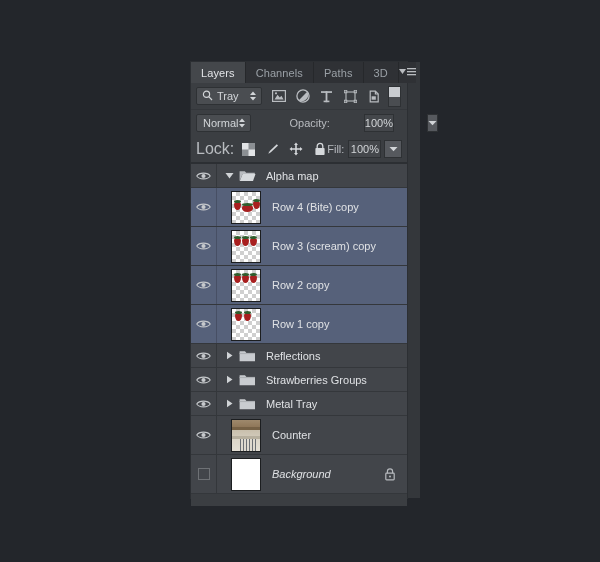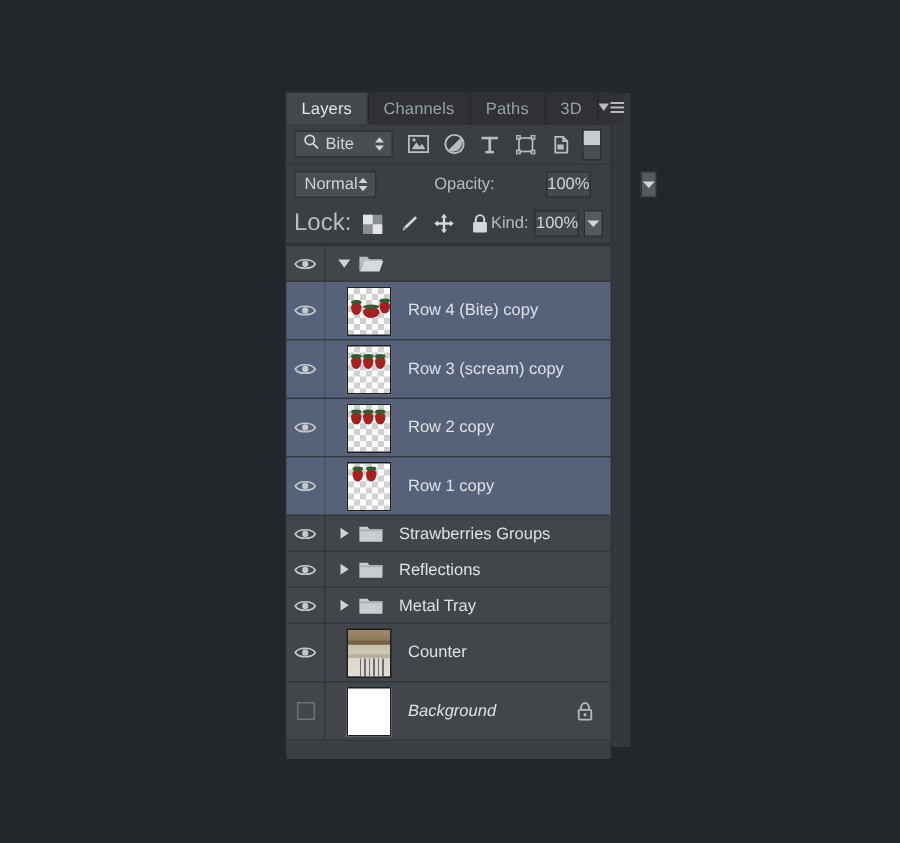--- a/index.html
+++ b/index.html
@@ -357,21 +357,21 @@
     </div>
 
     <div class="filterbar">
       <div class="kind-select">
         <span class="srch">
           <svg width="11" height="11" viewBox="0 0 11 11">
             <circle cx="4.5" cy="4.3" r="3.1" fill="none" stroke="#d2d5d8" stroke-width="1.2"></circle>
             <line x1="6.8" y1="6.7" x2="10" y2="10" stroke="#d2d5d8" stroke-width="1.2"></line>
           </svg>
         </span>
-        <span class="kind-label">Bite</span>
+        <span class="kind-label">Tray</span>
         <span class="spin">
           <svg width="8" height="12" viewBox="0 0 8 12">
             <polygon points="4,1.5 7,5 1,5" fill="#d2d5d8"></polygon>
             <polygon points="4,10.5 7,7 1,7" fill="#d2d5d8"></polygon>
           </svg>
         </span>
       </div>
 
       <div class="filter-icons">
         <div class="ficon">
@@ -455,21 +455,21 @@
             <path d="M7 0.5 L9 3 H7.8 V6.2 H11 V5 L13.5 7 L11 9 V7.8 H7.8 V11 H9 L7 13.5 L5 11 H6.2 V7.8 H3 V9 L0.5 7 L3 5 V6.2 H6.2 V3 H5 Z" fill="#d5d8db"></path>
           </svg>
         </div>
         <div class="lock-ic">
           <svg width="12" height="14" viewBox="0 0 12 14">
             <path d="M3.2 6 V4.2 a2.8 2.8 0 0 1 5.6 0 V6" fill="none" stroke="#d5d8db" stroke-width="1.3"></path>
             <rect x="1.4" y="6" width="9.2" height="7" rx="0.8" fill="#d5d8db"></rect>
           </svg>
         </div>
       </div>
-      <span class="field-label" style="margin-left:auto;">Kind:</span>
+      <span class="field-label" style="margin-left:auto;">Fill:</span>
       <div class="numbox">100%</div>
       <div class="drop-btn">
         <svg width="9" height="6" viewBox="0 0 9 6">
           <polygon points="0.5,1 8.5,1 4.5,5.3" fill="#d2d5d8"></polygon>
         </svg>
       </div>
     </div>
 
     <div class="layer-list">
 
@@ -484,20 +484,21 @@
           <svg width="9" height="9" viewBox="0 0 9 9">
             <polygon points="0.5,2 8.5,2 4.5,7.5" fill="#d0d3d6"></polygon>
           </svg>
         </div>
         <div class="folder-cell">
           <svg width="17" height="13" viewBox="0 0 17 13">
             <path d="M0.6 12 V2.2 h5.2 l1.4 1.6 h8.6 V5 H3.6 L0.6 12 Z" fill="#b9bcc0"></path>
             <path d="M3.6 5 H16.5 L14 12 H0.8 Z" fill="#d7dadd"></path>
           </svg>
         </div>
+        <div class="layer-name">Alpha map</div>
       </div>
 
       <div class="layer-row thumb-row selected">
         <div class="eye-cell">
           <svg width="15" height="10" viewBox="0 0 15 10">
             <path d="M0.8 5 C3 1.2 12 1.2 14.2 5 C12 8.8 3 8.8 0.8 5 Z" fill="none" stroke="#c6c9cc" stroke-width="1.1"></path>
             <circle cx="7.5" cy="5" r="2.1" fill="#c6c9cc"></circle>
           </svg>
         </div>
         <div class="thumb checker">
@@ -563,42 +564,42 @@
           <svg width="9" height="9" viewBox="0 0 9 9">
             <polygon points="2,0.8 2,8.2 7.5,4.5" fill="#d0d3d6"></polygon>
           </svg>
         </div>
         <div class="folder-cell">
           <svg width="17" height="13" viewBox="0 0 17 13">
             <path d="M0.6 12.2 V2.2 h5.4 l1.4 1.7 h8.6 V12.2 Z" fill="#c9ccd0"></path>
             <path d="M0.6 3.9 h15.4 V5.1 H0.6 Z" fill="#aeb1b5"></path>
           </svg>
         </div>
-        <div class="layer-name">Strawberries Groups</div>
+        <div class="layer-name">Reflections</div>
       </div>
 
       <div class="layer-row group">
         <div class="eye-cell">
           <svg width="15" height="10" viewBox="0 0 15 10">
             <path d="M0.8 5 C3 1.2 12 1.2 14.2 5 C12 8.8 3 8.8 0.8 5 Z" fill="none" stroke="#c6c9cc" stroke-width="1.1"></path>
             <circle cx="7.5" cy="5" r="2.1" fill="#c6c9cc"></circle>
           </svg>
         </div>
         <div class="disc-cell">
           <svg width="9" height="9" viewBox="0 0 9 9">
             <polygon points="2,0.8 2,8.2 7.5,4.5" fill="#d0d3d6"></polygon>
           </svg>
         </div>
         <div class="folder-cell">
           <svg width="17" height="13" viewBox="0 0 17 13">
             <path d="M0.6 12.2 V2.2 h5.4 l1.4 1.7 h8.6 V12.2 Z" fill="#c9ccd0"></path>
             <path d="M0.6 3.9 h15.4 V5.1 H0.6 Z" fill="#aeb1b5"></path>
           </svg>
         </div>
-        <div class="layer-name">Reflections</div>
+        <div class="layer-name">Strawberries Groups</div>
       </div>
 
       <div class="layer-row group">
         <div class="eye-cell">
           <svg width="15" height="10" viewBox="0 0 15 10">
             <path d="M0.8 5 C3 1.2 12 1.2 14.2 5 C12 8.8 3 8.8 0.8 5 Z" fill="none" stroke="#c6c9cc" stroke-width="1.1"></path>
             <circle cx="7.5" cy="5" r="2.1" fill="#c6c9cc"></circle>
           </svg>
         </div>
         <div class="disc-cell">

